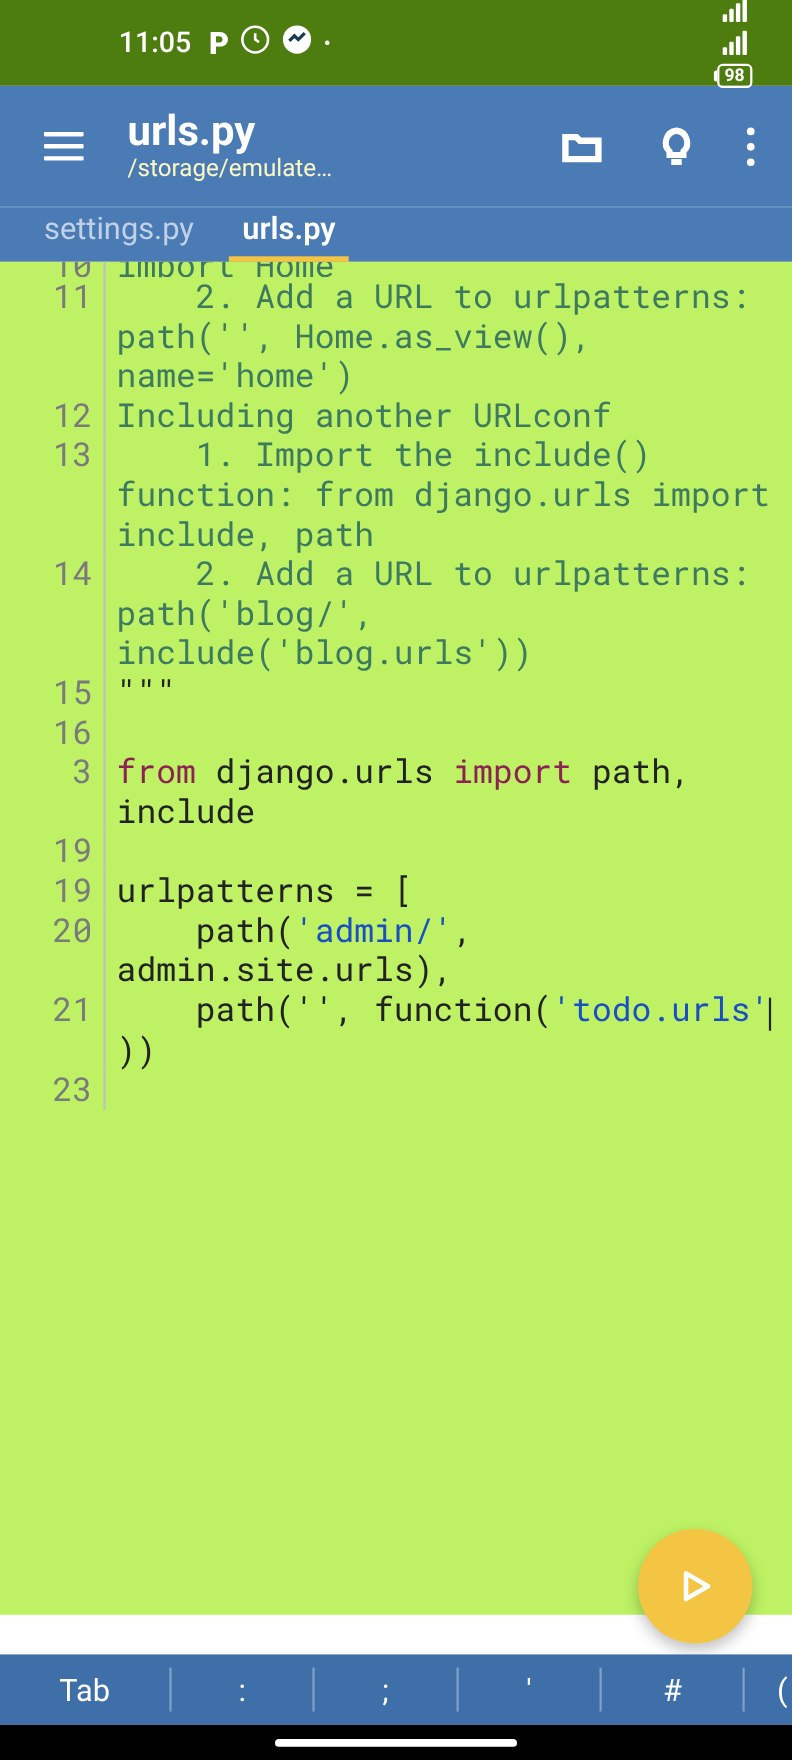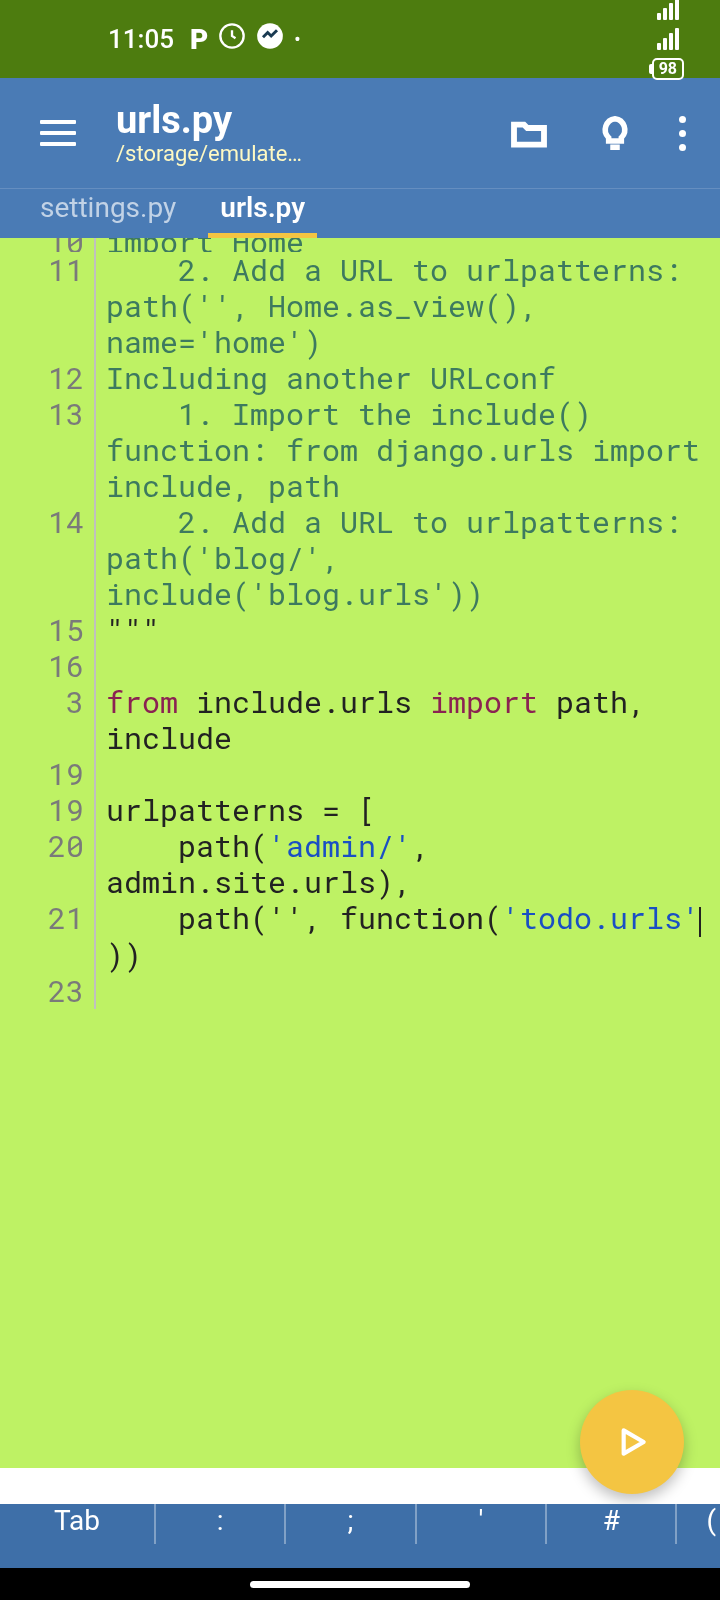--- a/index.html
+++ b/index.html
@@ -102,21 +102,21 @@
   .fab {
     position: absolute; right: 36px; bottom: 106px;
     width: 104px; height: 104px; border-radius: 50%;
     background: #f4c542; display: flex; align-items: center; justify-content: center;
     box-shadow: 0 6px 14px rgba(0,0,0,.25);
   }
   .fab svg { width: 40px; height: 40px; }
   .key-row {
     position: absolute; bottom: 32px; left: 0; right: 0;
     height: 64px; background: #3e6fa8; color: #fff;
-    display: flex; font-size: 28px;
+    display: flex; align-items: center; font-size: 28px;
   }
   .key-row .key {
     flex: 1; text-align: center; position: relative;
   }
   .key-row .key:first-child { flex: 1.2; }
   .key-row .sep {
     width: 2px; height: 40px; background: rgba(255,255,255,.35);
   }
   .nav-bar {
     position: absolute; bottom: 0; left: 0; right: 0;
@@ -221,21 +221,21 @@
   </div>
   <div class="line">
     <div class="gutter">15</div>
     <div class="code c-default">"""</div>
   </div>
   <div class="line">
     <div class="gutter">16</div>
   </div>
   <div class="line">
     <div class="gutter">3</div>
-    <div class="code"><span class="c-keyword">from</span><span class="c-default"> include.urls </span><span class="c-keyword">import</span><span class="c-default"> path, include</span></div>
+    <div class="code"><span class="c-keyword">from</span><span class="c-default"> django.urls </span><span class="c-keyword">import</span><span class="c-default"> path, include</span></div>
   </div>
   <div class="line">
     <div class="gutter">19</div>
     <div class="code"></div>
   </div>
   <div class="line">
     <div class="gutter">19</div>
     <div class="code c-default">urlpatterns = [</div>
   </div>
   <div class="line">

